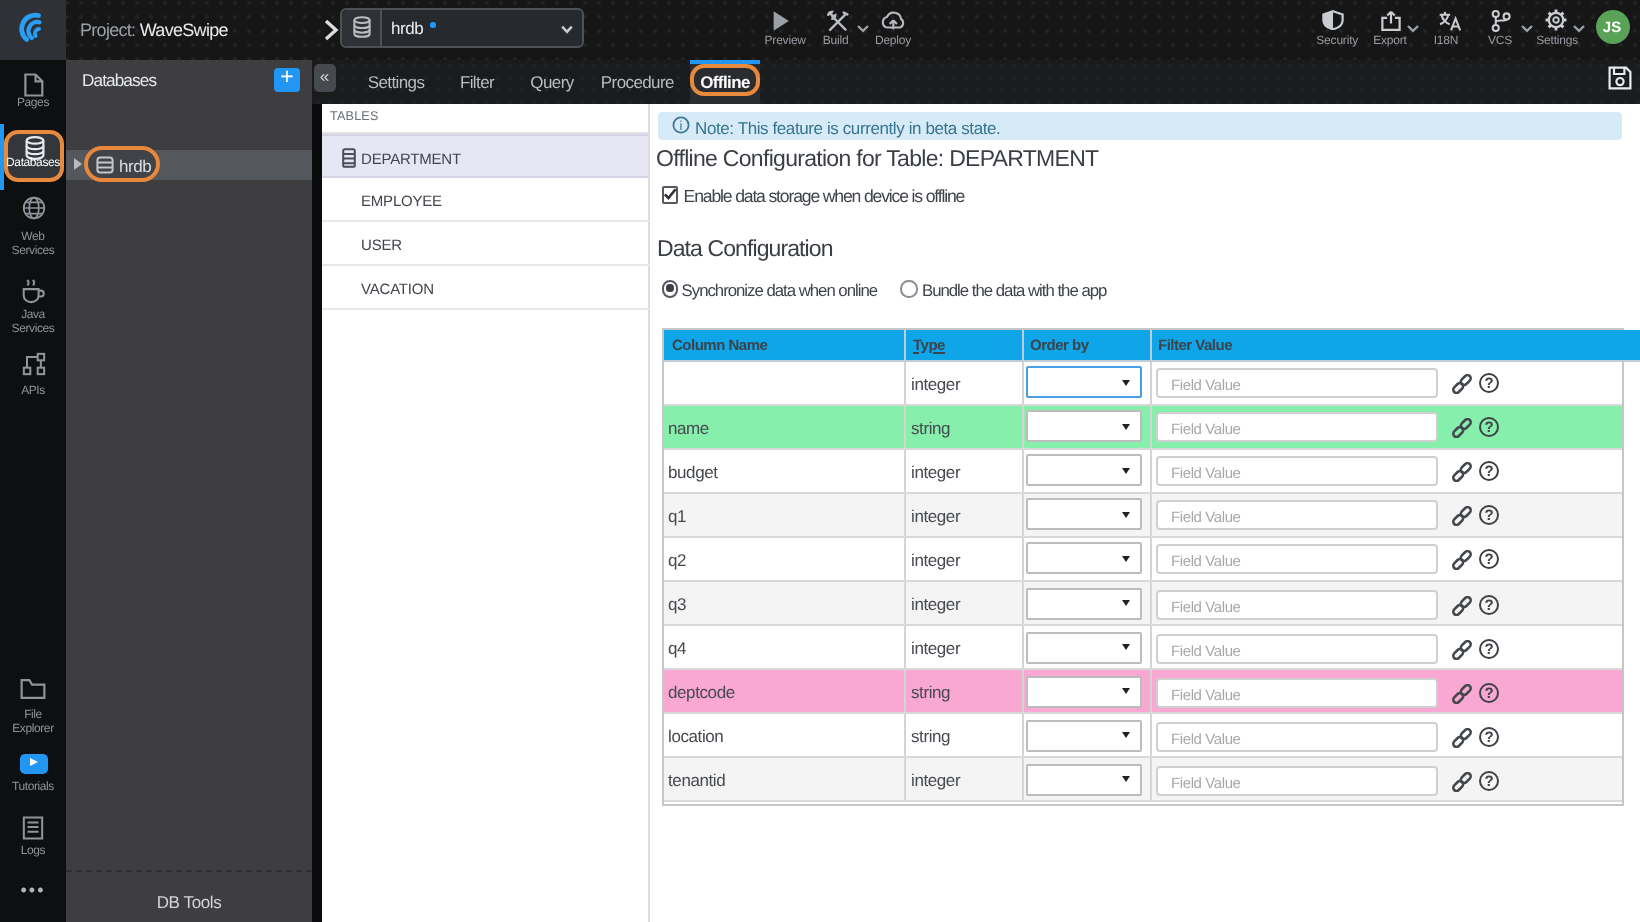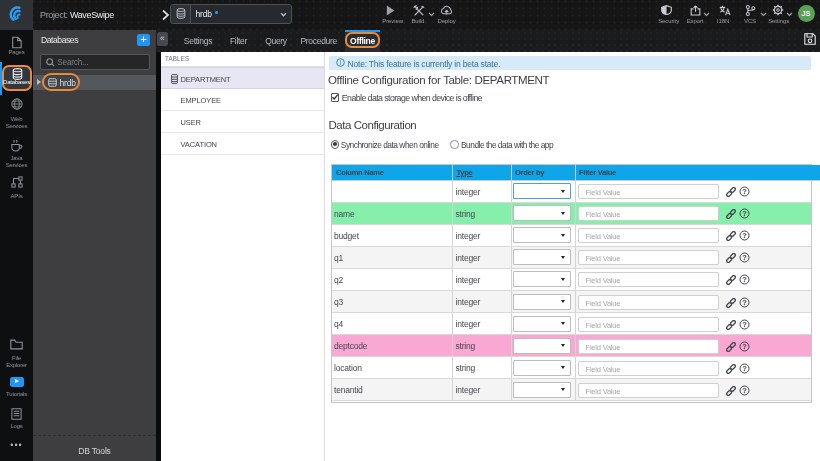--- a/index.html
+++ b/index.html
@@ -175,27 +175,20 @@
     </svg>
   <div class="raillabel" style="top:393px;">Logs</div>
   <div class="raillabel" style="top:412px;font-size:9px;color:#b0b5bb;letter-spacing:1px;">•••</div>
 </div>
 
 <div class="abs" style="left:33px;top:30px;width:123px;height:431px;background:#3e3e40;">
   <span class="abs" style="left:8px;top:5px;font-size:8.6px;letter-spacing:-0.45px;color:#e6e9ec;">Databases</span>
   <div class="abs" style="left:104px;top:3.5px;width:13px;height:12.5px;background:#2196f3;border-radius:2px;">
       <span style="position:absolute;left:0;top:-1px;width:100%;text-align:center;font-size:11.5px;color:#fff;">+</span>
     </div>
-  <div class="abs" style="left:6.8px;top:23.5px;width:110.5px;height:16.5px;background:#242628;border:1px solid #54585c;border-radius:2px;">
-    <svg width="9" height="9" viewBox="0 0 9 9" style="position:absolute;left:5px;top:3.5px;">
-        <circle cx="3.7" cy="3.7" r="2.9" fill="none" stroke="#8e9398" stroke-width="1.1"></circle>
-        <path d="M5.9,5.9 L8.2,8.2" stroke="#8e9398" stroke-width="1.1"></path>
-      </svg>
-    <span class="abs" style="left:16.5px;top:3.5px;font-size:8.2px;letter-spacing:-0.2px;color:#7b8086;">Search...</span>
-  </div>
   <div class="abs" style="left:0;top:44.5px;width:123px;height:15.5px;background:#54575b;">
     <span style="position:absolute;left:3.5px;top:4.5px;width:0;height:0;border-left:4.5px solid #b9bdc2;border-top:3px solid transparent;border-bottom:3px solid transparent;"></span>
     <div class="abs" style="left:9.3px;top:-1.3px;width:37.9px;height:18.1px;background:#404347;border:2px solid #e8883c;border-radius:9px;"></div>
     <svg width="9" height="9" viewBox="0 0 9 9" style="position:absolute;left:14.8px;top:3.3px;">
         <g fill="none" stroke="#c3c7cb" stroke-width="1">
           <rect x="0.7" y="0.7" width="7.6" height="7.6" rx="1.4"></rect>
           <path d="M0.7,3.2 H8.3 M0.7,5.8 H8.3"></path>
         </g>
       </svg>
     <span class="abs" style="left:26.5px;top:3px;font-size:8.5px;letter-spacing:-0.2px;color:#dcdfe2;">hrdb</span>

